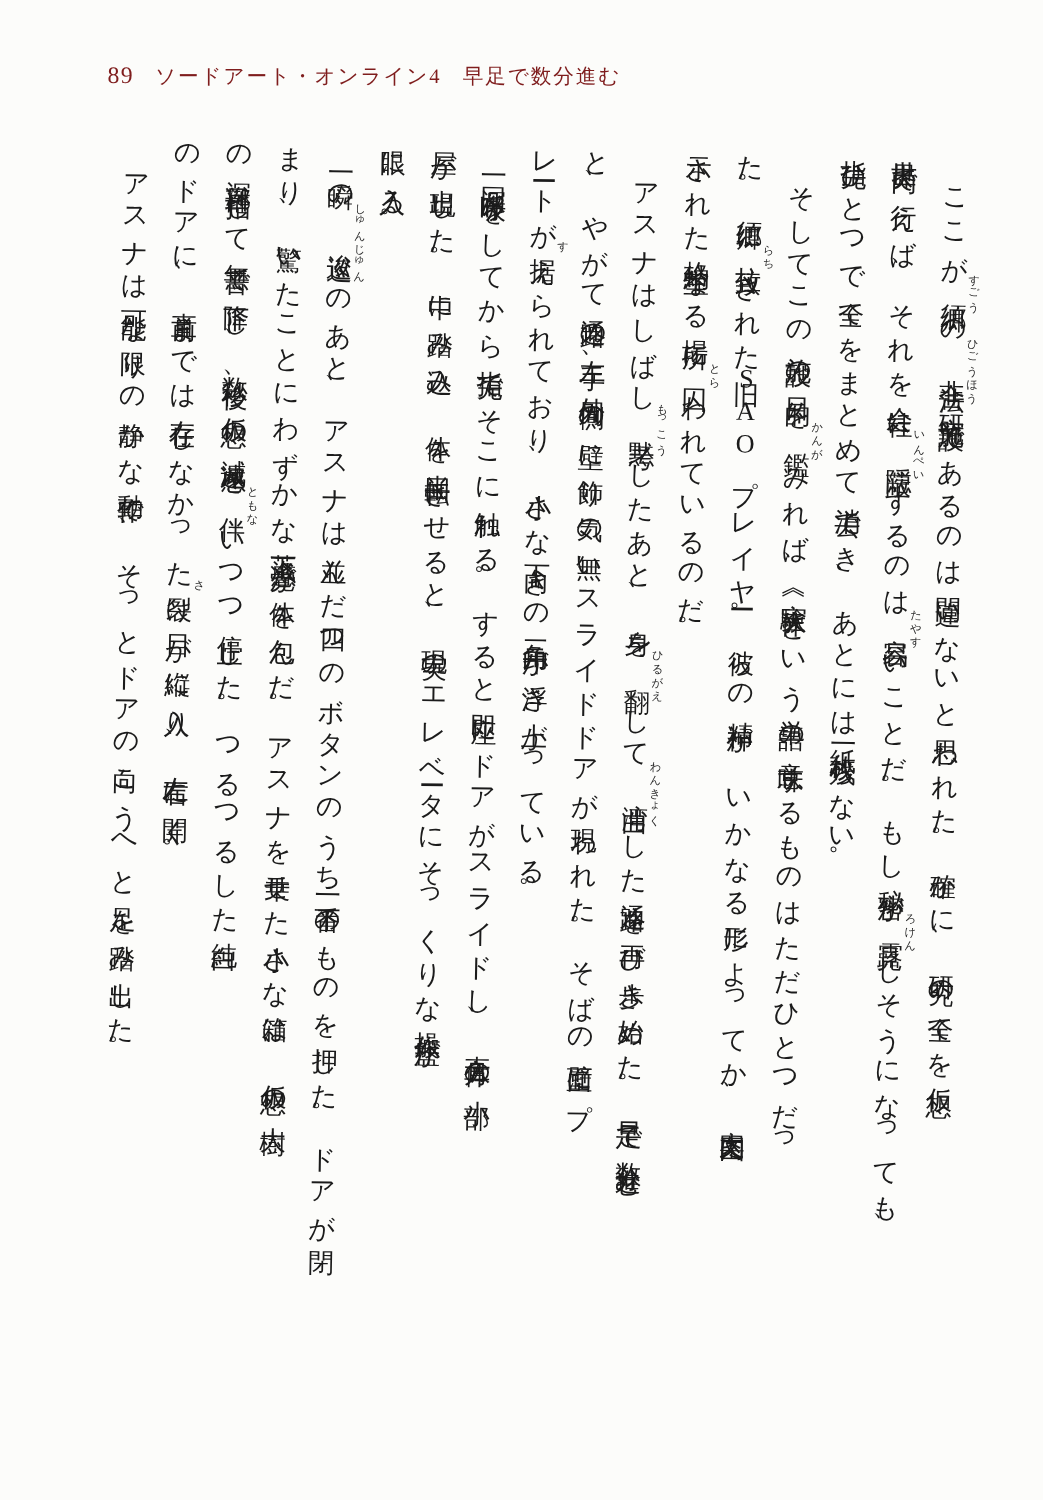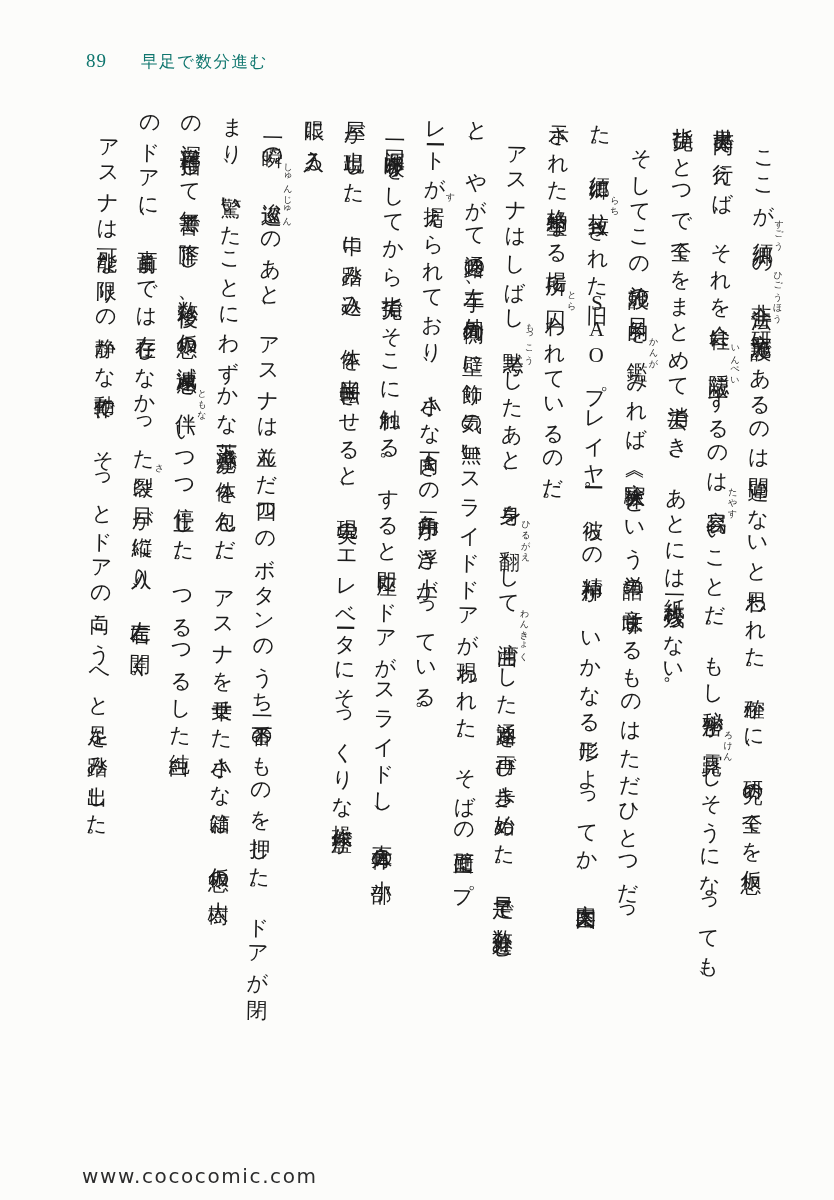--- a/index.html
+++ b/index.html
@@ -16,21 +16,21 @@
     background: #fcfcfa;
     font-family: "Liberation Serif", "DejaVu Serif", serif;
   }
   
   .header {
     position: absolute;
     top: 50px;
     left: 86px;
     display: flex;
     align-items: baseline;
-    color: #0f766e;
+    color: #7f1d1d;
     white-space: nowrap;
   }
   .pagenum {
     font-size: 19px;
     letter-spacing: 1px;
     margin-right: 17px;
   }
   .btitle {
     font-size: 16.5px;
     letter-spacing: 1.5px;
@@ -85,20 +85,21 @@
     color: #2c2c2c;
   }
 </style>
 </head>
 <body>
 
 <div class="page" style="background: rgb(252, 252, 250);">
 
   <div class="header">
     <span class="pagenum">89</span>
+    <span class="btitle">ソードアート・オンライン4</span>
     <span class="vtitle">早足で数分進む</span>
   </div>
 
   <div class="body-text" style="color: rgb(27, 27, 27);">
       <div class="col indent">ここが<ruby>須郷<rt>すごう</rt></ruby>の<ruby>非合法<rt>ひごうほう</rt></ruby>研究施設であるのは間違いないと思われた。確かに、研究の全てを仮想</div>
       <div class="col">世界内で行えば、それを会社に<ruby>隠蔽<rt>いんぺい</rt></ruby>するのは<ruby>容易<rt>たやす</rt></ruby>いことだ。もし秘密が<ruby>露見<rt>ろけん</rt></ruby>しそうになっても、</div>
       <div class="col">指先ひとつで全てをまとめて消去でき、あとには紙一枚残らない。</div>
       <div class="col indent">そしてこの施設の目的を<ruby>鑑<rt>かんが</rt></ruby>みれば、《実験体》という単語の意味するものはただひとつだっ</div>
       <div class="col">た。須郷に<ruby>拉致<rt>らち</rt></ruby>された旧<span class="upright">SAO</span>プレイヤー。彼らの精神が、いかなる形によってか、案内図に</div>
       <div class="col">示された格納室なる場所に<ruby>囚<rt>とら</rt></ruby>われているのだ。</div>
@@ -108,15 +109,14 @@
       <div class="col indent">一回深呼吸をしてから指先でそこに触れる。すると即座にドアがスライドし、直方体の小部</div>
       <div class="col">屋が出現した。中に踏み込み、体を半回転させると、現実のエレベータにそっくりな操作盤が</div>
       <div class="col">眼に入る。</div>
       <div class="col indent">一瞬の<ruby>逡巡<rt>しゅんじゅん</rt></ruby>のあと、アスナは並んだ四つのボタンのうち一番下のものを押した。ドアが閉</div>
       <div class="col">まり、驚いたことにわずかな落下感覚が体を包んだ。アスナを乗せた小さな箱は、仮想の大樹</div>
       <div class="col">の深部目指して無音で降下し、数秒後、仮想の減速感を<ruby>伴<rt>ともな</rt></ruby>いつつ停止した。つるつるした純白</div>
       <div class="col">のドアに、直前までは存在しなかった<ruby>裂<rt>さ</rt></ruby>け目が縦に入り、左右に開く。</div>
       <div class="col indent">アスナは可能な限りの静かな動作で、そっとドアの向こうへと足を踏み出した。</div>
     </div>
 
-  <div class="watermark">www.cococomic.com</div>
 
 </div>
 
 </body></html>

